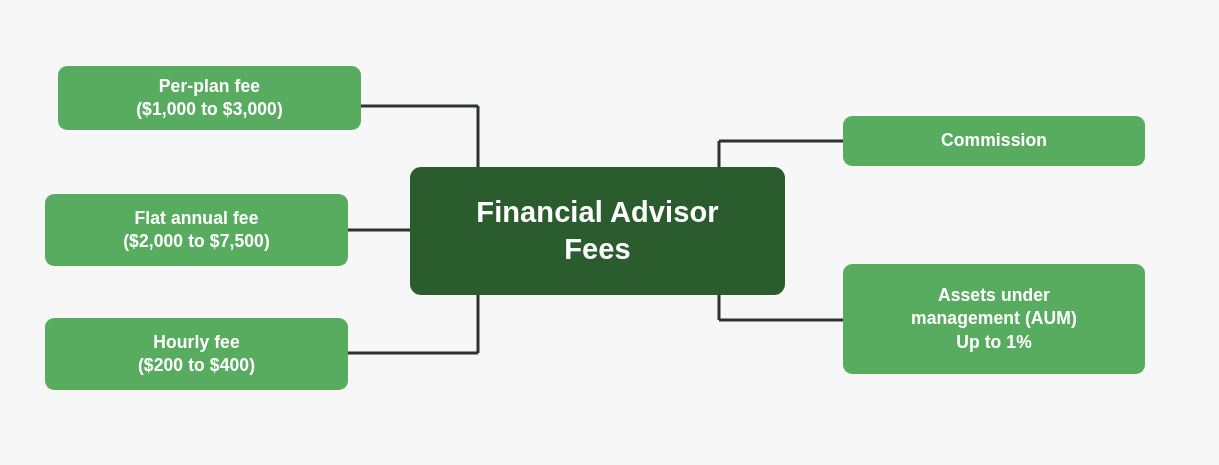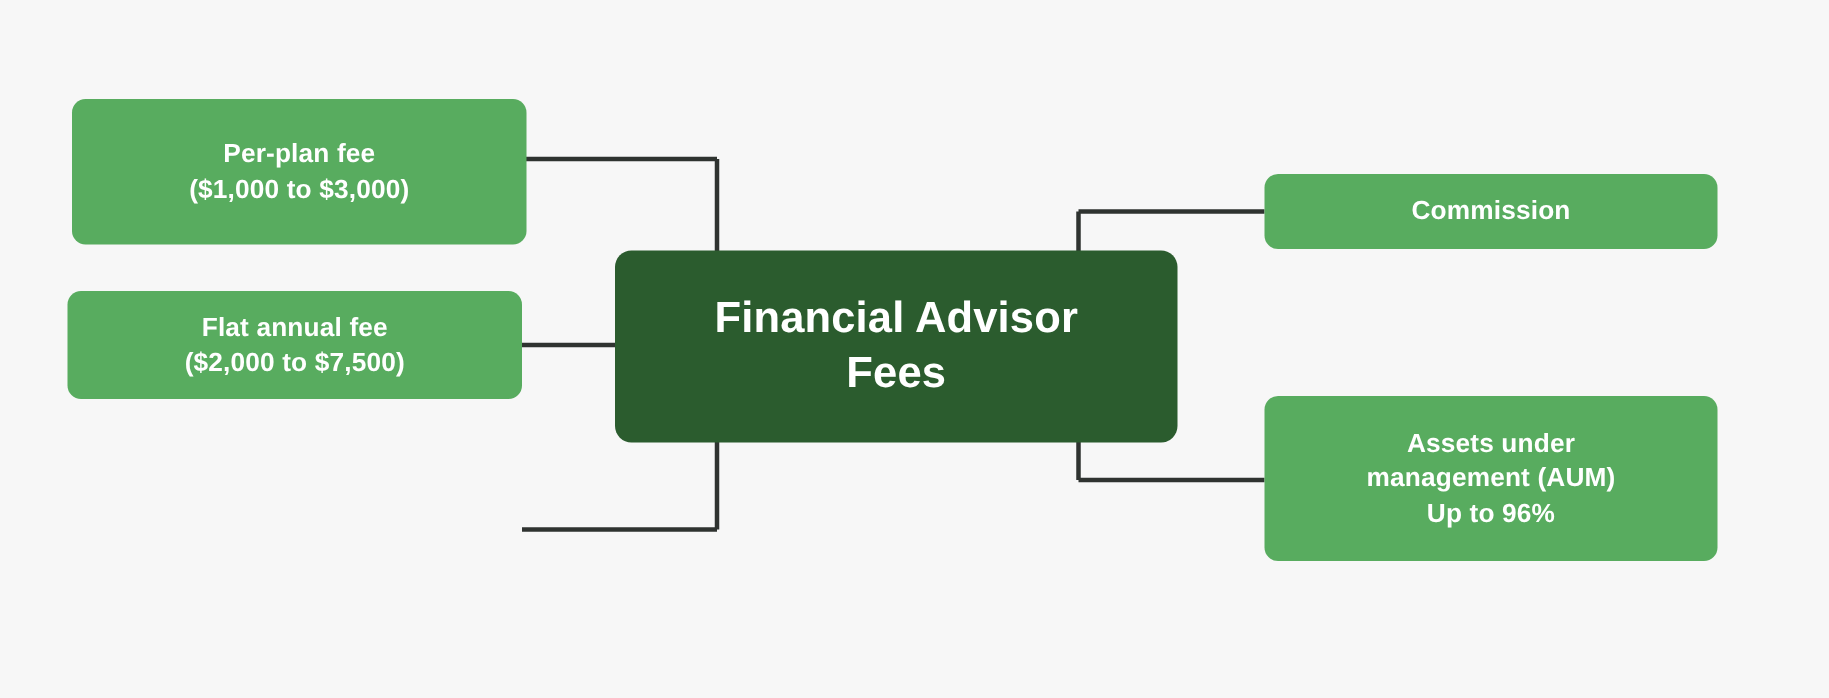--- a/index.html
+++ b/index.html
@@ -60,21 +60,21 @@
     font-size: 29px;
     font-weight: bold;
     border-radius: 11px;
   }
   .node.root .node-label {
     line-height: 1.28;
     padding: 0 30px;
   }
 
   
-  #node-per-plan-fee      { left: 48px;  top: 66px;  width: 303px; height: 97px; }
+  #node-per-plan-fee      { left: 58px;  top: 66px;  width: 303px; height: 64px; }
   #node-flat-annual-fee   { left: 45px;  top: 194px; width: 303px; height: 72px; justify-content: center; }
   #node-hourly-fee        { left: 45px;  top: 318px; width: 303px; height: 72px; }
   #node-root              { left: 410px; top: 167px; width: 375px; height: 128px; }
   #node-commission        { left: 843px; top: 116px; width: 302px; height: 50px; }
   #node-aum               { left: 843px; top: 264px; width: 302px; height: 110px; }
 </style>
 </head>
 <body>
 
 <div id="diagram-canvas">
@@ -98,29 +98,33 @@
   <div class="node branch" id="node-per-plan-fee">
     <span class="node-label">Per-plan fee
 ($1,000 to $3,000)</span>
   </div>
 
   <div class="node branch" id="node-flat-annual-fee">
     <span class="node-label">Flat annual fee
 ($2,000 to $7,500)</span>
   </div>
 
+  <div class="node branch" id="node-hourly-fee">
+    <span class="node-label">Hourly fee
+($200 to $400)</span>
+  </div>
 
   <div class="node branch" id="node-commission">
     <span class="node-label">Commission</span>
   </div>
 
   <div class="node root" id="node-root">
     <span class="node-label">Financial Advisor
 Fees</span>
   </div>
 
   <div class="node branch" id="node-aum">
     <span class="node-label">Assets under
 management (AUM)
-Up to 96%</span>
+Up to 1%</span>
   </div>
 
 </div>
 
 </body></html>

